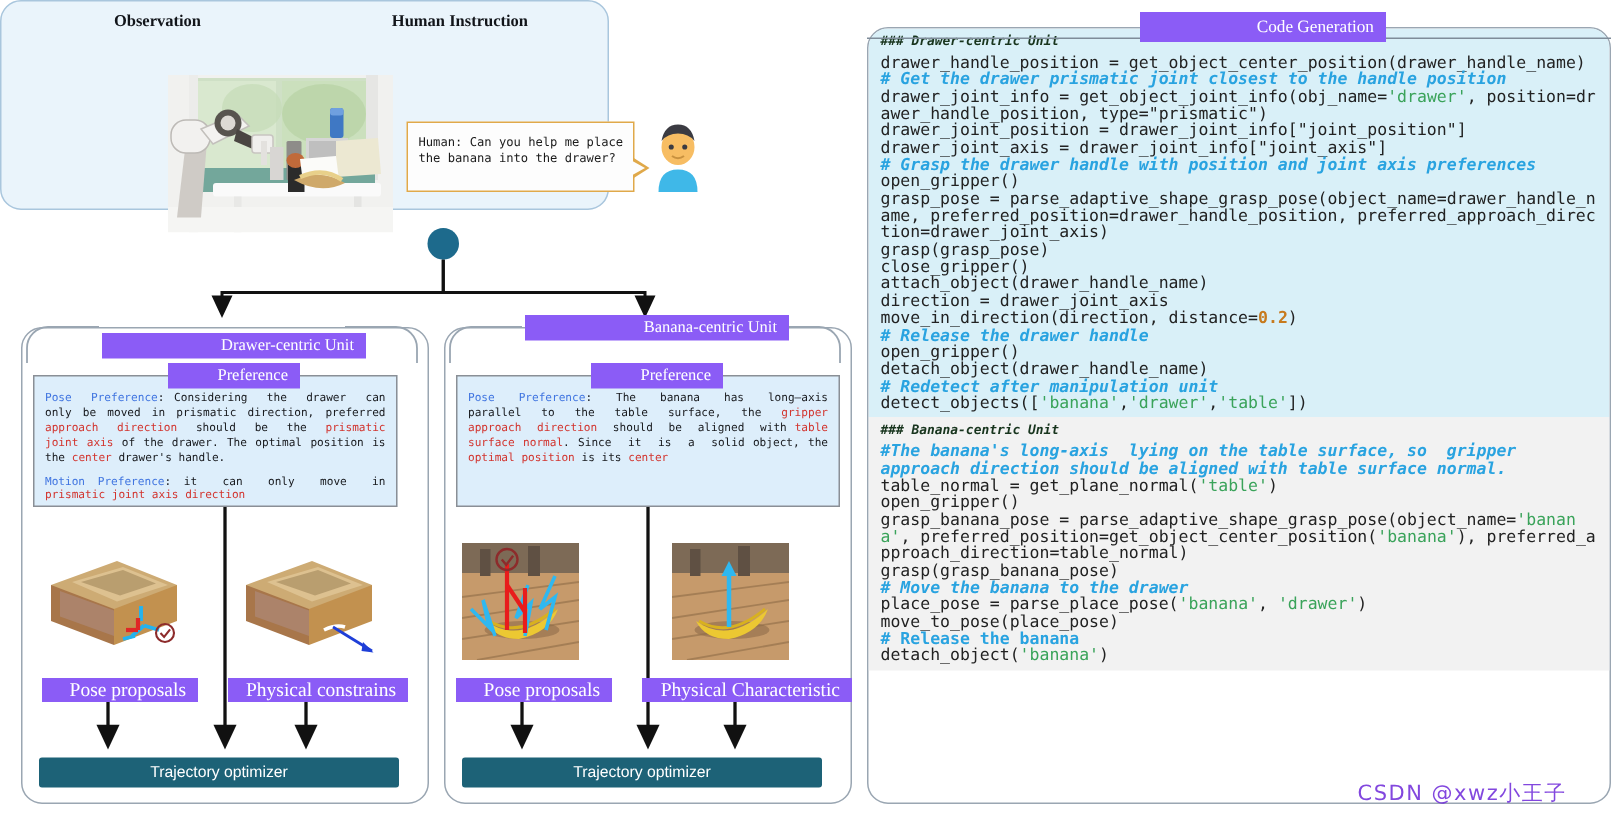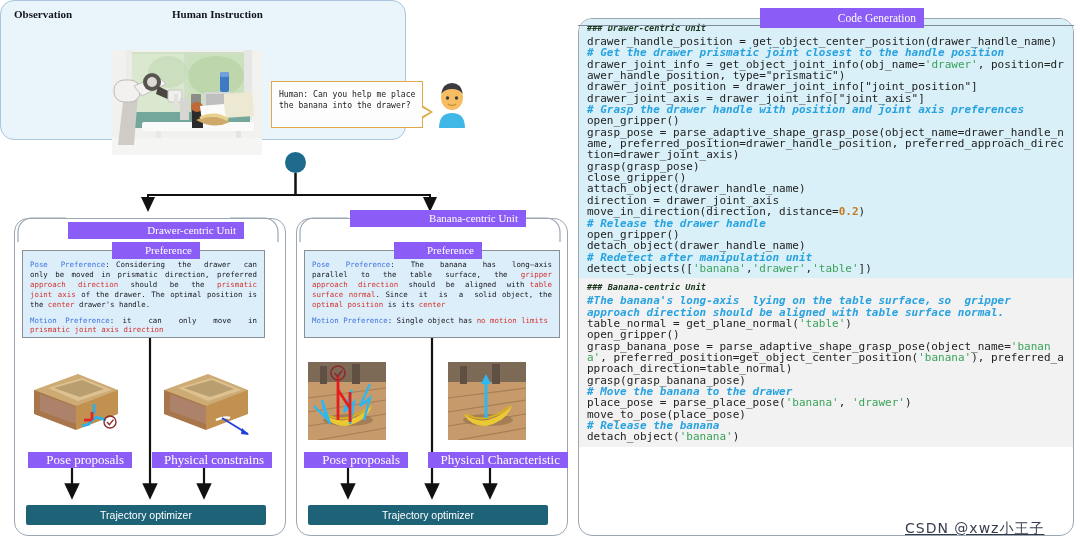--- a/index.html
+++ b/index.html
@@ -21,21 +21,21 @@
   }
   .rbox{position:absolute;border:1.2px solid #9aa6b2;border-radius:14px;box-sizing:border-box;}
 
   
   #topPanel{
     left:104px;top:22px;width:404px;height:138px;
     background:#eaf4fb;border:1.2px solid #a9c6dd;border-radius:14px;
   }
   .panel-head{
     position:absolute;top:8px;font-weight:bold;font-size:11px;color:#12151a;
-    font-family:"Liberation Serif","DejaVu Serif",serif;text-align:left;
+    font-family:"Liberation Serif","DejaVu Serif",serif;text-align:right;
   }
   #obsHead{left:118px;width:120px;}
   #insHead{left:276px;width:180px;}
 
   #obsImg{
     position:absolute;left:112px;top:50px;width:150px;height:105px;
     overflow:hidden;border:0;
   }
   
   #bubble{
@@ -128,22 +128,22 @@
   }
   .sechead{
     font-family:"DejaVu Sans Mono","Liberation Mono",monospace;
     font-size:8.6px;line-height:13px;font-weight:bold;font-style:italic;
     color:#18351e;margin:0 0 1px 0;
   }
 
   
   #wm{
     position:absolute;left:905px;top:520px;
-    font-size:14px;color:#0f172a;letter-spacing:1px;
-    font-family:"DejaVu Sans",sans-serif;opacity:.85;text-decoration:underline;
+    font-size:14px;color:#6d28d9;letter-spacing:1px;
+    font-family:"DejaVu Sans",sans-serif;opacity:.85;
   }
 </style>
 </head>
 <body>
 
 <div id="topPanel">
   <div class="panel-head" id="obsHead" style="left:14px;top:8px;width:120px;">Observation</div>
   <div class="panel-head" id="insHead" style="left:172px;top:8px;width:180px;">Human Instruction</div>
 </div>
 
@@ -282,21 +282,20 @@
 <div class="navy-label cap" id="capL1">Pose proposals</div>
 <div class="navy-label cap" id="capL2">Physical constrains</div>
 <div class="teal-bar" id="trajL">Trajectory optimizer</div>
 
 <div class="rbox" id="unitR"></div>
 <div class="navy-label" id="unitRlabel">Banana-centric Unit</div>
 <div class="navy-label" id="prefRlabel">Preference</div>
 
 <div class="pref-body" id="prefR">
   <p><span class="k">Pose&nbsp;&nbsp;Preference</span>:&nbsp; The&nbsp; banana&nbsp; has&nbsp; long–axis parallel&nbsp;&nbsp;to&nbsp;&nbsp;the&nbsp;&nbsp;table&nbsp;&nbsp;surface,&nbsp;&nbsp;the&nbsp; <span class="r">gripper approach&nbsp;&nbsp;direction</span>&nbsp;&nbsp;should&nbsp;&nbsp;be&nbsp;&nbsp;aligned&nbsp;&nbsp;with <span class="r">table surface normal</span>. Since&nbsp; it&nbsp; is&nbsp; a&nbsp; solid object, the <span class="r">optimal position</span> is its <span class="r">center</span></p>
-  <p><span class="k">Motion Preference</span>: Single object has <span class="r">no motion limits</span></p>
 </div>
 
 <div class="thumb" id="thBan1">
   <svg width="78" height="78" viewBox="0 0 78 78">
     <rect width="78" height="78" fill="#bc9468"></rect>
     <rect y="0" width="78" height="22" fill="#7d6a56"></rect>
     <rect y="20" width="78" height="58" fill="#c69a6b"></rect>
     <g stroke="#8a6844" stroke-width="1.2" opacity=".55">
       <path d="M0 36 L78 26"></path>
         <path d="M0 50 L78 38"></path>
@@ -380,18 +379,18 @@
     <div class="sechead">### Banana-centric Unit</div>
     <pre><span style="color:#29a3e0;font-style:italic;font-weight:bold">#The banana's long-axis  lying on the table surface, so  gripper</span>
 <span style="color:#29a3e0;font-style:italic;font-weight:bold">approach direction should be aligned with table surface normal.</span>
 table_normal = get_plane_normal(<span style="color:#3aa35a">'table'</span>)
 open_gripper()
 grasp_banana_pose = parse_adaptive_shape_grasp_pose(object_name=<span style="color:#3aa35a">'banana'</span>, preferred_position=get_object_center_position(<span style="color:#3aa35a">'banana'</span>), preferred_approach_direction=table_normal)
 grasp(grasp_banana_pose)
 <span style="color:#29a3e0;font-style:italic;font-weight:bold"># Move the banana to the drawer</span>
 place_pose = parse_place_pose(<span style="color:#3aa35a">'banana'</span>, <span style="color:#3aa35a">'drawer'</span>)
 move_to_pose(place_pose)
-<span style="color:#29a3e0;font-style:italic;font-weight:bold"># Release the banana</span>
+<span style="color:#29a3e0;font-weight:bold"># Release the banana</span>
 detach_object(<span style="color:#3aa35a">'banana'</span>)</pre>
   </div>
 </div>
 
 <div id="wm">CSDN @xwz小王子</div>
 
 </body></html>

